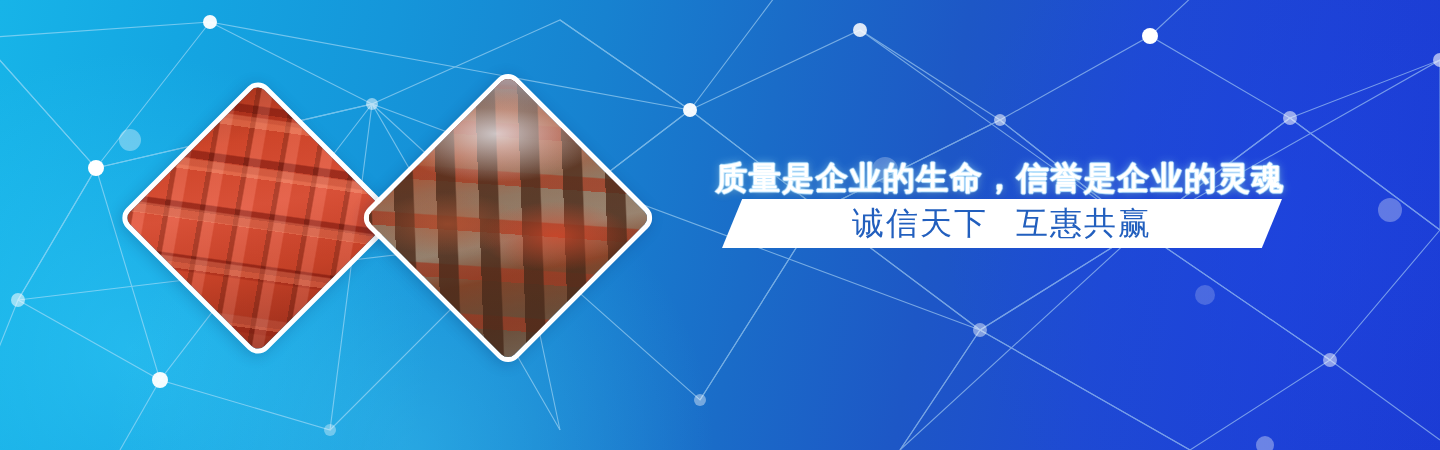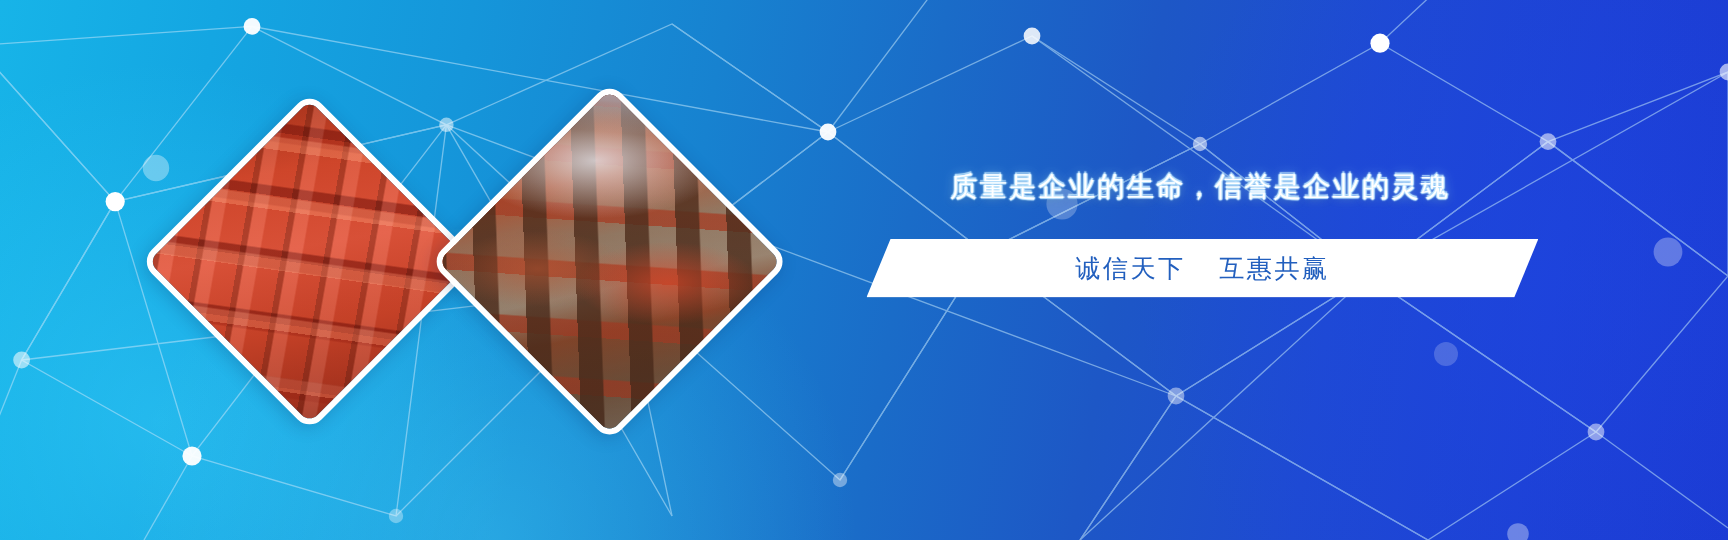--- a/index.html
+++ b/index.html
@@ -154,25 +154,25 @@
     left: 700px;
     top: 0;
     width: 600px;
     height: 450px;
     z-index: 6;
   }
 
   .headline {
     position: absolute;
     left: 0;
-    top: 140px;
+    top: 157px;
     width: 600px;
     text-align: center;
-    font-size: 23px;
-    font-weight: normal;
+    font-size: 32px;
+    font-weight: bold;
     letter-spacing: 1.5px;
     color: #ffffff;
     white-space: nowrap;
     text-shadow:
       0 0 1px #bfe6ff,
       1px 0 1px #bfe6ff,
       -1px 0 1px #bfe6ff,
       0 1px 1px #bfe6ff,
       0 -1px 1px #bfe6ff,
       0 0 9px rgba(150, 220, 255, 0.85),
@@ -186,21 +186,21 @@
     width: 560px;
     height: 49px;
     background: #ffffff;
     clip-path: polygon(3.6% 0%, 100% 0%, 96.4% 100%, 0% 100%);
     box-shadow: 0 2px 10px rgba(0, 25, 70, 0.18);
     display: flex;
     align-items: center;
     justify-content: center;
   }
   .ribbon-text {
-    font-size: 21px;
+    font-size: 32px;
     color: #225fbe;
     letter-spacing: 2px;
     white-space: nowrap;
     font-weight: normal;
   }
   .ribbon-gap {
     display: inline-block;
     width: 28px;
   }
 

